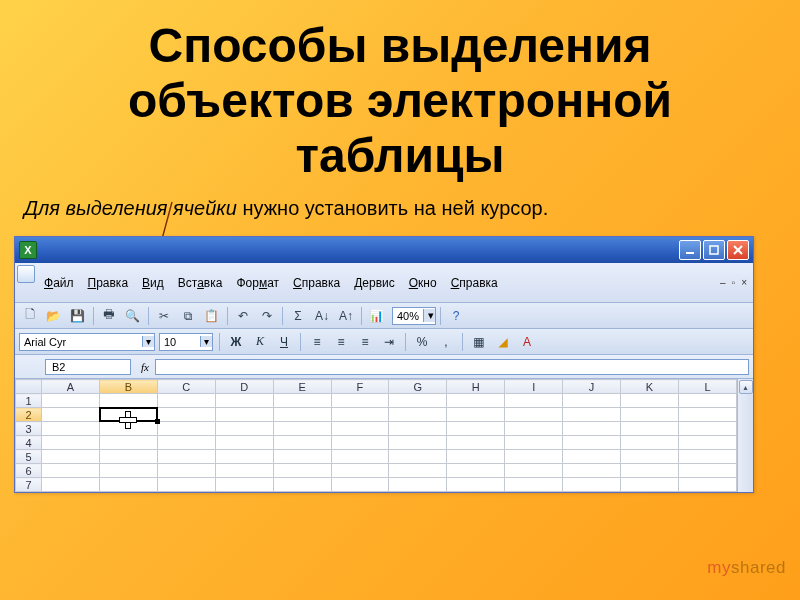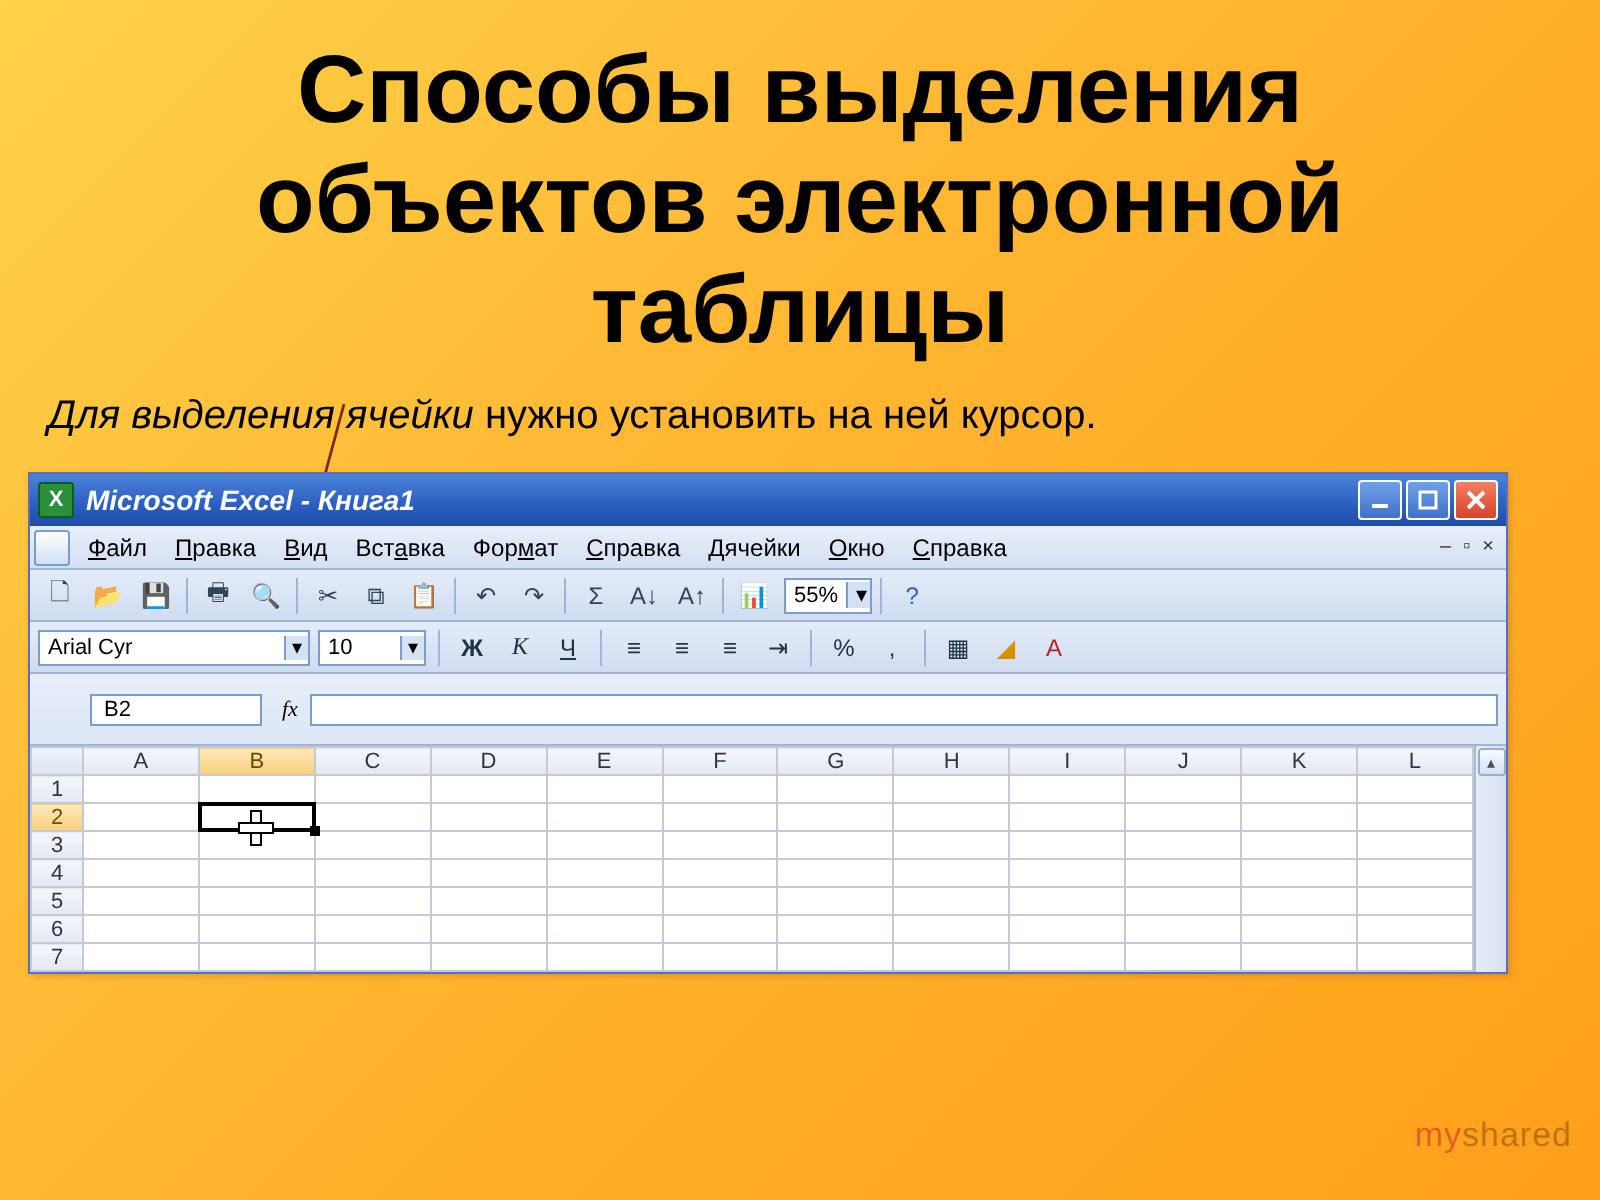--- a/index.html
+++ b/index.html
@@ -41,21 +41,21 @@
   .winbtn {
     width: 22px; height: 20px; border: 1px solid #fff; border-radius: 2px;
     display: flex; align-items: center; justify-content: center;
     font-size: 12px; background: linear-gradient(#6fa0e8, #3f72c8);
     font-style: normal;
   }
   .winbtn.close { background: linear-gradient(#f58060, #d8422a); }
   .winbtn svg { width: 10px; height: 10px; }
 
   .menubar {
-    display: flex; align-items: center; height: 22px; font-size: 12px;
+    display: flex; align-items: center; height: 40px; font-size: 12px;
     background: linear-gradient(#e8eefb, #d4dff2);
     border-bottom: 1px solid #9fb4d9; padding-left: 22px; gap: 0;
     position: relative;
   }
   .menubar::before {
     content: ""; position: absolute; left: 2px; top: 2px; width: 16px; height: 16px;
     background: linear-gradient(#fff,#cfe0f5); border: 1px solid #7a9dd0; border-radius: 2px;
   }
   .menuitem { padding: 2px 7px; cursor: default; }
   .menuitem u { text-decoration: underline; }
@@ -94,21 +94,21 @@
   .combo .dd { width: 12px; text-align: center; background: #d6e2f3; border-left: 1px solid #7a9dd0; font-size: 10px; }
   .fbtn {
     width: 20px; height: 18px; display: flex; align-items: center; justify-content: center;
     font-size: 12px; color: #234;
   }
   .fbtn.b { font-weight: bold; }
   .fbtn.i { font-style: italic; font-family: 'Times New Roman', serif; }
   .fbtn.u { text-decoration: underline; }
 
   .formulabar {
-    display: flex; align-items: center; height: 36px; font-size: 11px;
+    display: flex; align-items: center; height: 24px; font-size: 11px;
     background: linear-gradient(#e8eefb, #dce6f5);
     border-bottom: 1px solid #9fb4d9;
   }
   .namebox {
     width: 86px; height: 16px; border: 1px solid #7a9dd0; background: #fff;
     margin: 0 4px 0 30px; padding: 0 6px; display: flex; align-items: center;
   }
   .fxlabel { font-style: italic; font-family: 'Times New Roman', serif; padding: 0 6px; }
   .fxinput { flex: 1; height: 16px; border: 1px solid #7a9dd0; background: #fff; margin-right: 4px; }
 
@@ -180,21 +180,20 @@
 <svg class="pointer-line">
   <line x1="172" y1="202" x2="108" y2="440" stroke="#7a2c00" stroke-width="1.4"></line>
 </svg>
 
 <div class="excel-window">
 
   <div class="titlebar">
     <div class="x-icon">
         <span>X</span>
       </div>
-    <span>Microsoft Excel - Книга1</span>
     <div class="winbtns">
       <div class="winbtn">
           <svg viewBox="0 0 10 10">
             <line x1="1" y1="8" x2="9" y2="8" stroke="#fff" stroke-width="2"></line>
           </svg>
         </div>
       <div class="winbtn">
           <svg viewBox="0 0 10 10">
             <rect x="1" y="1" width="8" height="8" fill="none" stroke="#fff" stroke-width="1.5"></rect>
           </svg>
@@ -208,21 +207,21 @@
     </div>
   </div>
 
   <div class="menubar">
     <span class="menuitem"><u>Ф</u><span>айл</span></span>
     <span class="menuitem"><u>П</u><span>равка</span></span>
     <span class="menuitem"><u>В</u><span>ид</span></span>
     <span class="menuitem"><span>Вст</span><u>а</u><span>вка</span></span>
     <span class="menuitem"><span>Фор</span><u>м</u><span>ат</span></span>
     <span class="menuitem"><u>С</u><span>правка</span></span>
-    <span class="menuitem"><u>Д</u><span>ячейки</span></span>
+    <span class="menuitem"><u>Д</u><span>ервис</span></span>
     <span class="menuitem"><u>О</u><span>кно</span></span>
     <span class="menuitem"><u>С</u><span>правка</span></span>
     <div class="doc-winbtns">
       <span>–</span>
       <span>▫</span>
       <span>×</span>
     </div>
   </div>
 
   <div class="toolbar">
@@ -239,21 +238,21 @@
     <div class="tsep"></div>
     <div class="tbtn">↶</div>
     <div class="tbtn">↷</div>
     <div class="tsep"></div>
     <div class="tbtn">Σ</div>
     <div class="tbtn">A↓</div>
     <div class="tbtn">A↑</div>
     <div class="tsep"></div>
     <div class="tbtn">📊</div>
     <div class="zoom">
-      <span>55%</span>
+      <span>40%</span>
       <span class="dd">▾</span>
     </div>
     <div class="tsep"></div>
     <div class="tbtn" style="color:#2a5fb8;">?</div>
   </div>
 
   <div class="formatbar">
     <div class="combo">
       <input style="width: 122px;" value="Arial Cyr">
       <span class="dd">▾</span>

